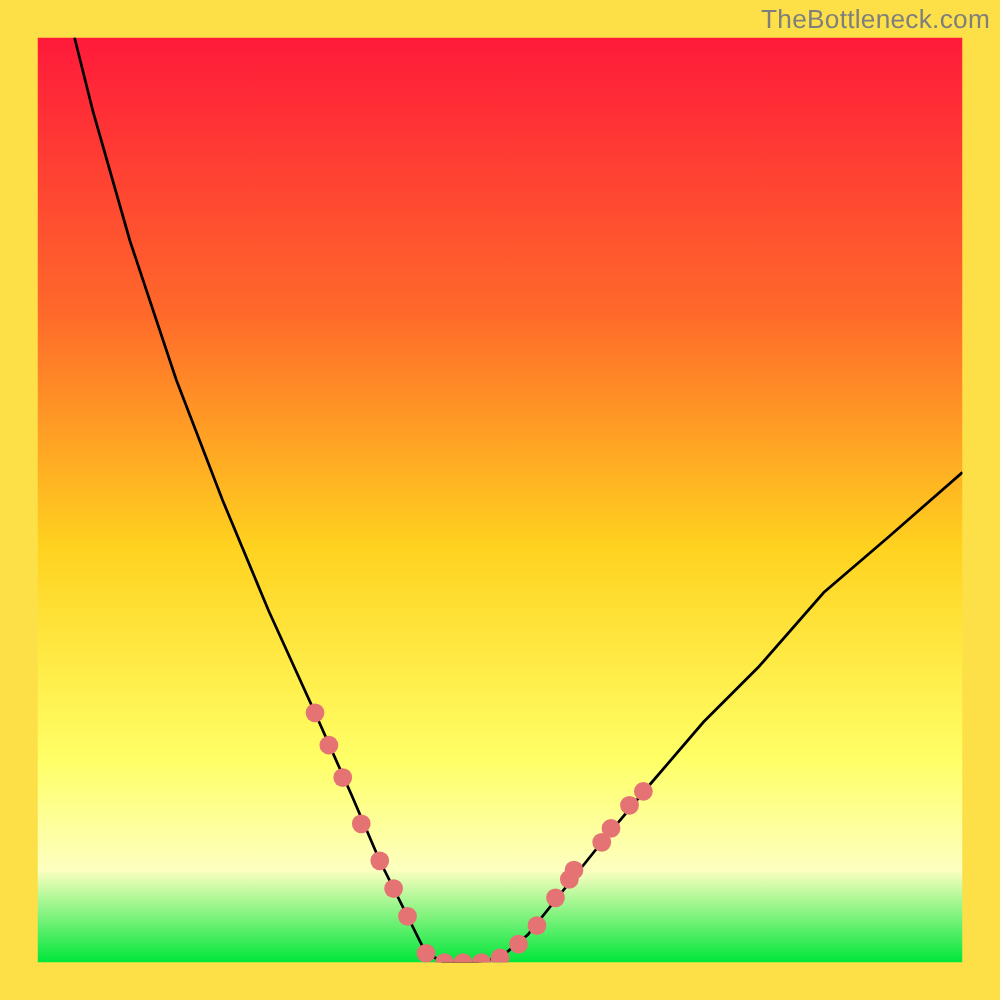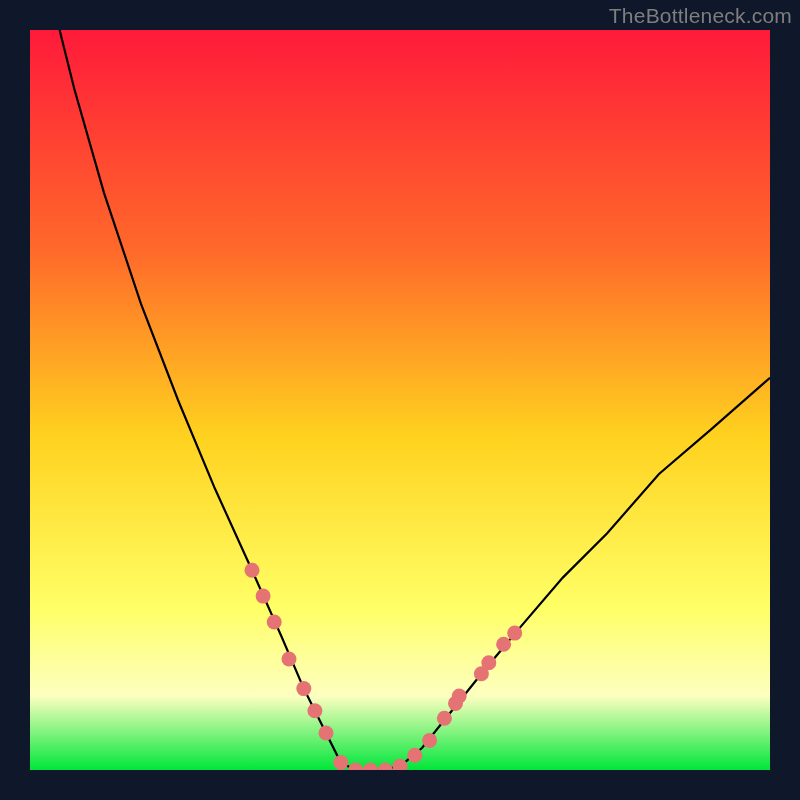--- a/index.html
+++ b/index.html
@@ -10,21 +10,21 @@
     background: #000;
     font-family: Arial, Helvetica, sans-serif;
     overflow: hidden;
   }
   .frame {
     position: absolute;
     left: 0;
     top: 0;
     width: 800px;
     height: 800px;
-    background: #0f172a;
+    background: #fde047;
   }
   .plot {
     position: absolute;
     left: 30px;
     top: 30px;
     width: 740px;
     height: 740px;
   }
   .watermark {
     position: absolute;

